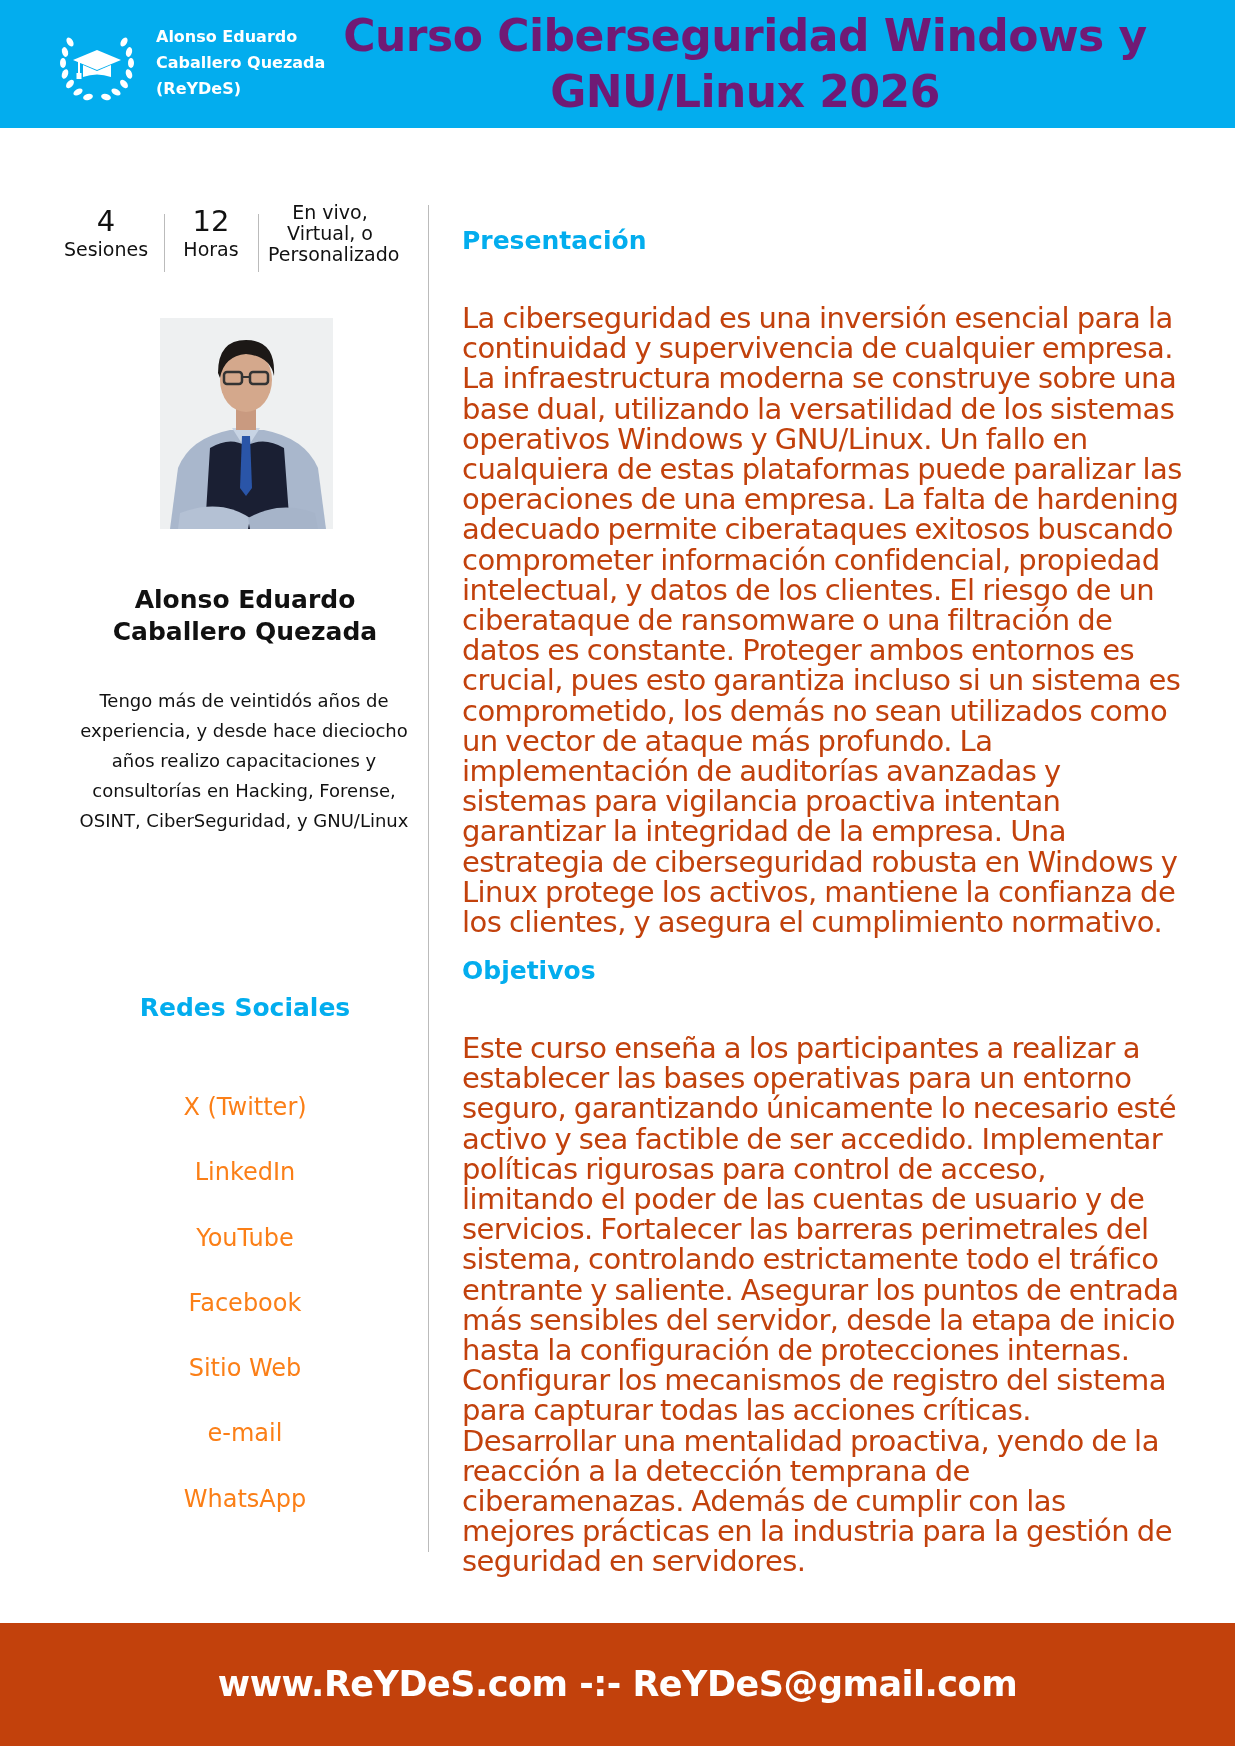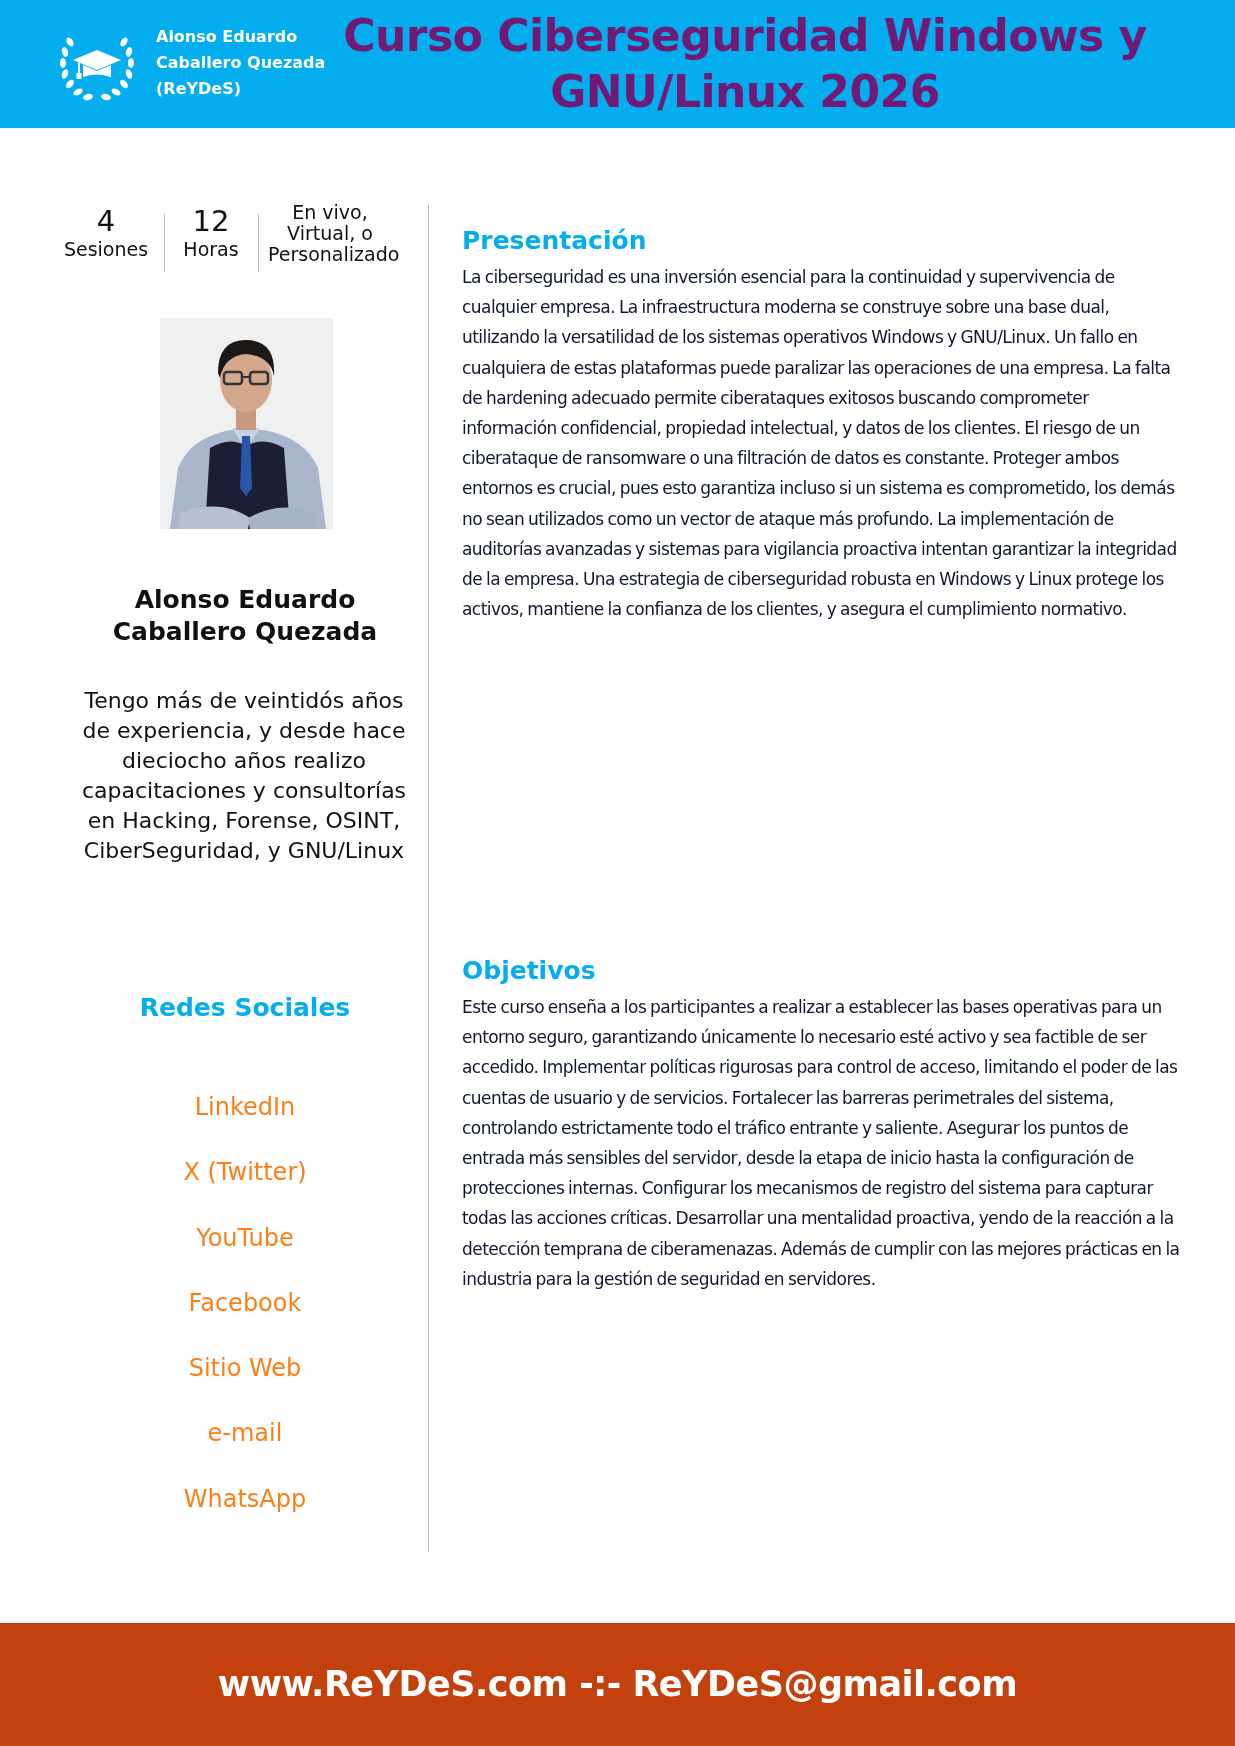--- a/index.html
+++ b/index.html
@@ -31,37 +31,37 @@
     position: absolute; left: 160px; top: 318px; width: 173px; height: 211px;
     background: #eef0f1; overflow: hidden;
   }
 
   .person-name {
     position: absolute; left: 40px; top: 584px; width: 410px;
     text-align: center; font-weight: bold; font-size: 25px; line-height: 32px; color: #111;
   }
   .bio {
     position: absolute; left: 76px; top: 686px; width: 336px;
-    text-align: center; font-size: 22px; line-height: 30px; color: #111;
+    text-align: center; font-size: 18px; line-height: 30px; color: #111;
   }
   .social-title {
     position: absolute; left: 40px; top: 992px; width: 410px;
     text-align: center; font-weight: bold; font-size: 25px; line-height: 32px; color: #03adee;
   }
   .social-list { position: absolute; left: 40px; top: 1090px; width: 410px; }
   .social-item {
     display: block; height: 65.3px; text-align: center;
     font-size: 24px; line-height: 34px; color: #fb7f17; text-decoration: none; cursor: pointer;
   }
 
   .divider { position: absolute; left: 428px; top: 205px; width: 1px; height: 1347px; background: #bbbbbb; }
 
   .right-col { position: absolute; left: 462px; top: 196px; width: 720px; }
   .section-title { font-weight: bold; font-size: 25px; line-height: 42px; color: #03adee; margin-top: 24px; }
-  .para { font-size: 17px; line-height: 30.2px; color: #0f172a; letter-spacing: -0.55px; word-spacing: -1px; }
+  .para { font-size: 29px; line-height: 30.2px; color: #c2410c; letter-spacing: -0.55px; word-spacing: -1px; margin-top: 41px; }
   .sec-present-title { position: absolute; left: 0; top: 0; }
   .sec-present-body { position: absolute; left: 0; top: 66px; width: 720px; }
   .sec-obj-title { position: absolute; left: 0; top: 730px; }
   .sec-obj-body { position: absolute; left: 0; top: 796px; width: 720px; }
 
   .footer {
     position: absolute; left: 0; top: 1623px; width: 1235px; height: 123px;
     background: #c2410c; color: #ffffff; text-align: center;
     font-weight: bold; font-size: 35px; line-height: 123px; letter-spacing: -0.5px;
   }
@@ -151,22 +151,22 @@
 <div class="person-name">
   <div>Alonso Eduardo</div>
   <div>Caballero Quezada</div>
 </div>
 
 <p class="bio">Tengo más de veintidós años de experiencia, y desde hace dieciocho años realizo capacitaciones y consultorías en Hacking, Forense, OSINT, CiberSeguridad, y GNU/Linux</p>
 
 <h2 class="social-title">Redes Sociales</h2>
 
 <div class="social-list">
+  <a class="social-item">X (Twitter)</a>
   <a class="social-item">LinkedIn</a>
-  <a class="social-item">X (Twitter)</a>
   <a class="social-item">YouTube</a>
   <a class="social-item">Facebook</a>
   <a class="social-item">Sitio Web</a>
   <a class="social-item">e-mail</a>
   <a class="social-item">WhatsApp</a>
 </div>
 
 <div class="divider"></div>
 
 <div class="right-col">

